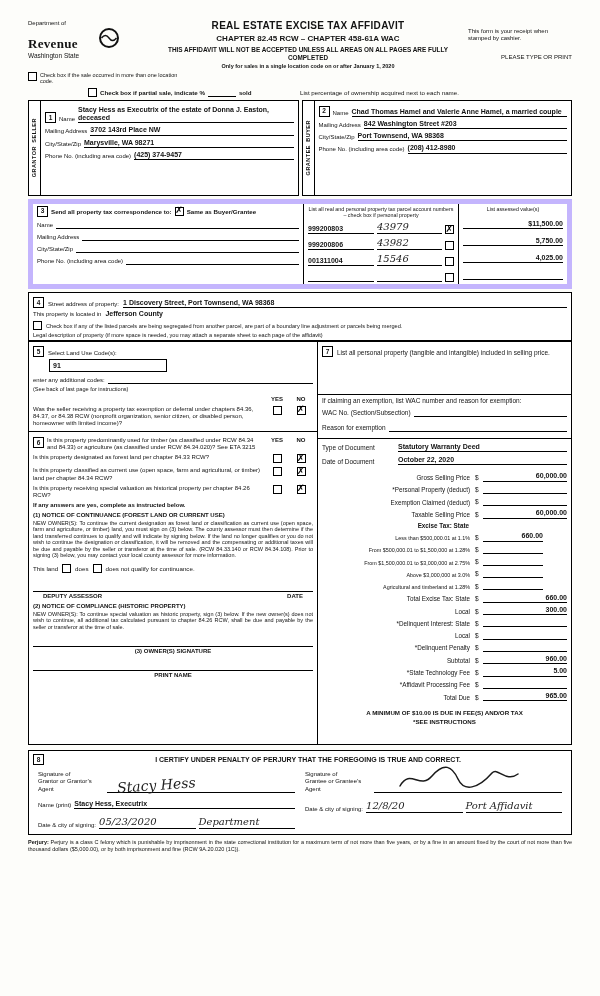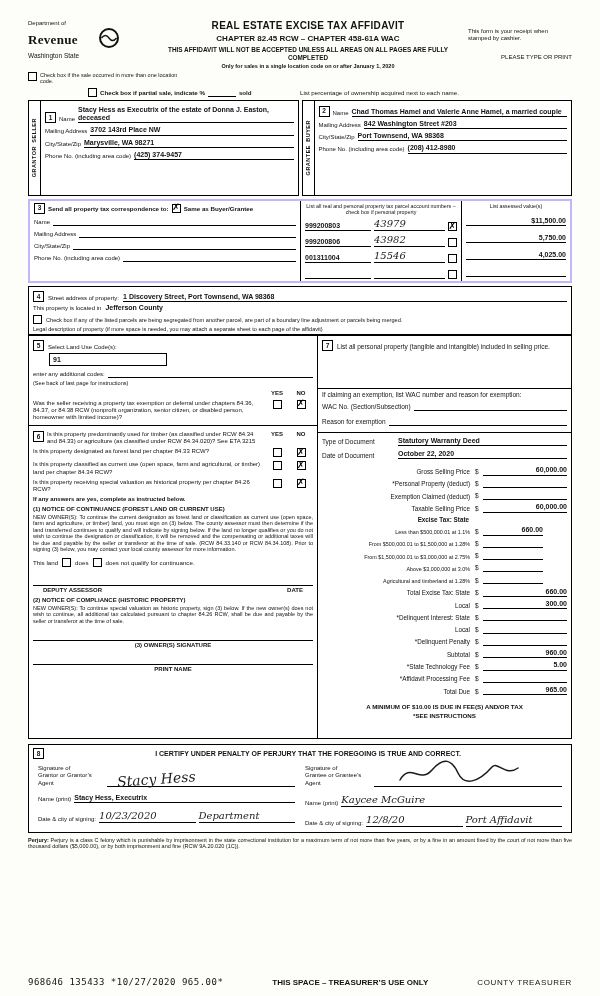--- a/index.html
+++ b/index.html
@@ -2,21 +2,21 @@
 <html><head>
 <meta charset="utf-8">
 <style>
   html,body{margin:0;padding:0;background:#ffffff;}
   .page{width:600px;height:996px;background:#fdfdfa;position:relative;overflow:hidden;
         font-family:"Liberation Sans","DejaVu Sans",sans-serif;color:#131313;font-size:7px;line-height:1.18;}
   .inner{padding:20px 28px 0 28px;}
   
   .hdr{display:flex;align-items:flex-start;}
   .logo-block{width:120px;}
-  .logo-row{display:flex;gap:20px;align-items:center;}
+  .logo-row{display:flex;gap:20px;align-items:flex-end;}
   .dept{font-size:6px;}
   .revenue{font-size:13px;font-weight:bold;letter-spacing:.3px;font-family:"Liberation Serif","DejaVu Serif",serif;}
   .state{font-size:6.5px;margin-top:1px;}
   .title-block{flex:1;text-align:center;}
   .title{font-size:10px;font-weight:bold;letter-spacing:.3px;}
   .subtitle{font-size:8px;font-weight:bold;margin-top:2px;}
   .warning{font-size:6.4px;font-weight:bold;margin-top:3px;}
   .only{font-size:5.5px;font-weight:bold;margin-top:2px;}
   .receipt-block{width:104px;font-size:6px;padding-top:8px;}
   .type-print{margin-top:12px;text-align:right;font-size:6px;}
@@ -34,21 +34,21 @@
   .party{flex:1;border:1px solid #000;display:flex;min-height:94px;background:#fff;}
   .sideband{width:11px;border-right:1px solid #000;display:flex;flex-direction:column;align-items:center;justify-content:center;gap:3px;}
   .sideband span{writing-mode:vertical-rl;transform:rotate(180deg);font-size:5.5px;font-weight:bold;letter-spacing:.5px;}
   .pfields{flex:1;padding:2px 4px;display:flex;flex-direction:column;}
   .prow{display:flex;align-items:flex-end;gap:3px;margin-top:3px;}
   .lbl{font-size:6px;flex:none;}
   .fill{flex:1;border-bottom:1px solid #000;min-height:8px;}
   .val{font-weight:bold;font-size:7px;}
   .num{border:1px solid #000;min-width:9px;height:9px;font-size:6.5px;display:inline-flex;align-items:center;justify-content:center;font-weight:bold;flex:none;background:#fff;}
   
-  .sec3wrap{display:flex;border:2px solid #c4b5fd;margin-top:3px;background:#fff;}
+  .sec3wrap{display:flex;border:5px solid #c4b5fd;margin-top:3px;background:#fff;}
   .sec3{width:262px;padding:2px 4px;display:flex;flex-direction:column;}
   .sendrow{display:flex;gap:3px;align-items:center;font-size:6.2px;font-weight:bold;}
   .parcelwrap{flex:1;border-left:1px solid #000;display:flex;}
   .pnums{flex:1;padding:2px 4px;}
   .pvals{width:100px;border-left:1px solid #000;padding:2px 4px;}
   .phdr{font-size:5.3px;text-align:center;}
   .parcel-row{display:flex;align-items:flex-end;gap:3px;margin-top:4px;height:12px;}
   .pnum{font-weight:bold;border-bottom:1px solid #000;width:66px;font-size:7px;}
   .phand{font-family:"DejaVu Serif",serif;font-style:italic;font-size:10px;flex:1;border-bottom:1px solid #000;color:#222;}
   .pval-row{margin-top:4px;border-bottom:1px solid #000;font-weight:bold;text-align:right;height:12px;font-size:7px;display:flex;align-items:flex-end;justify-content:flex-end;}
@@ -499,56 +499,47 @@
             <span class="sigfill">
               <span class="sig-hand">Stacy Hess</span>
             </span>
           </div>
           <div class="namerow">
             <span class="lbl">Name (print)</span>
             <span class="fill"><span class="val">Stacy Hess, Executrix</span></span>
           </div>
           <div class="namerow">
             <span class="lbl">Date &amp; city of signing:</span>
-            <span class="fill"><span class="hand">10/23/2020</span></span>
+            <span class="fill"><span class="hand">05/23/2020</span></span>
             <span class="fill"><span class="hand">Department</span></span>
           </div>
         </div>
         <div class="sigcol">
           <div class="sigrow">
             <span class="siglabel">
               <span>Signature of</span><br>
               <span>Grantee or Grantee’s Agent</span>
             </span>
             <span class="sigfill">
               <span style="position:absolute;left:20px;bottom:-2px">
                 <svg width="130" height="26" viewBox="0 0 130 26">
                     <path d="M6 20 C 16 2, 26 24, 38 10 S 58 0, 64 13 S 84 23, 98 7 C 104 1, 112 17, 124 8" fill="none" stroke="#1a1a1a" stroke-width="1.5" stroke-linecap="round"></path>
                   </svg>
               </span>
             </span>
           </div>
           <div class="namerow">
-            <span class="lbl">Name (print)</span>
-            <span class="fill"><span class="hand">Kaycee McGuire</span></span>
-          </div>
-          <div class="namerow">
             <span class="lbl">Date &amp; city of signing:</span>
             <span class="fill"><span class="hand">12/8/20</span></span>
             <span class="fill"><span class="hand">Port Affidavit</span></span>
           </div>
         </div>
       </div>
     </div>
 
     <div class="perjury">
       <b>Perjury:</b>
       <span>Perjury is a class C felony which is punishable by imprisonment in the state correctional institution for a maximum term of not more than five years, or by a fine in an amount fixed by the court of not more than five thousand dollars ($5,000.00), or by both imprisonment and fine (RCW 9A.20.020 (1C)).</span>
     </div>
 
   </div>
 
-  <div class="footer">
-    <span class="stamp">968646 135433 *10/27/2020 965.00*</span>
-    <span class="tspace">THIS SPACE – TREASURER’S USE ONLY</span>
-    <span class="ctreas">COUNTY TREASURER</span>
-  </div>
 </div>
 
 </body></html>

